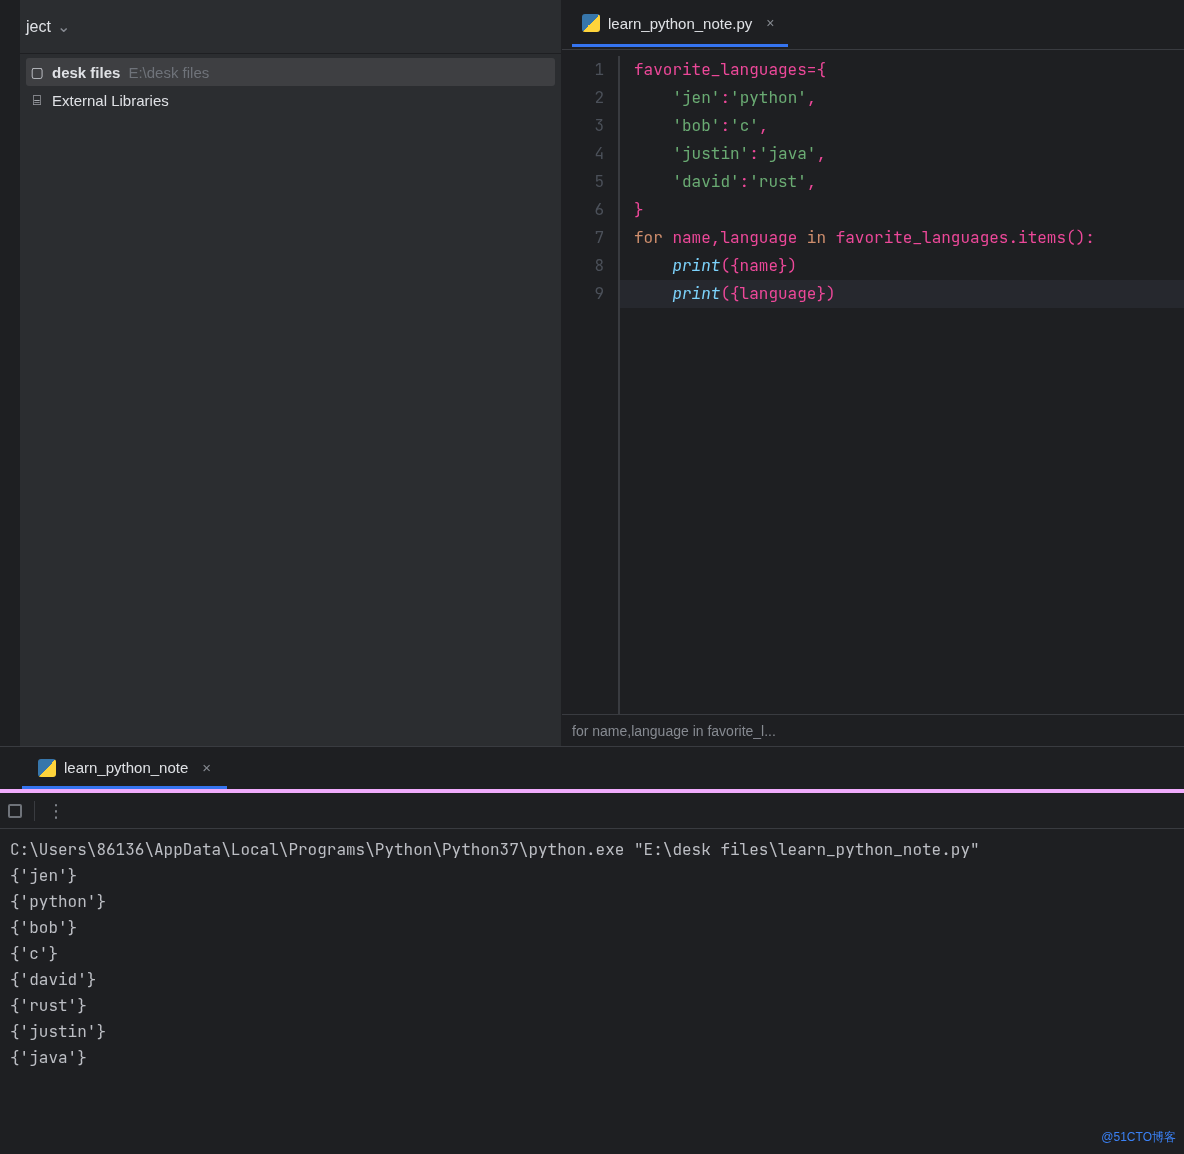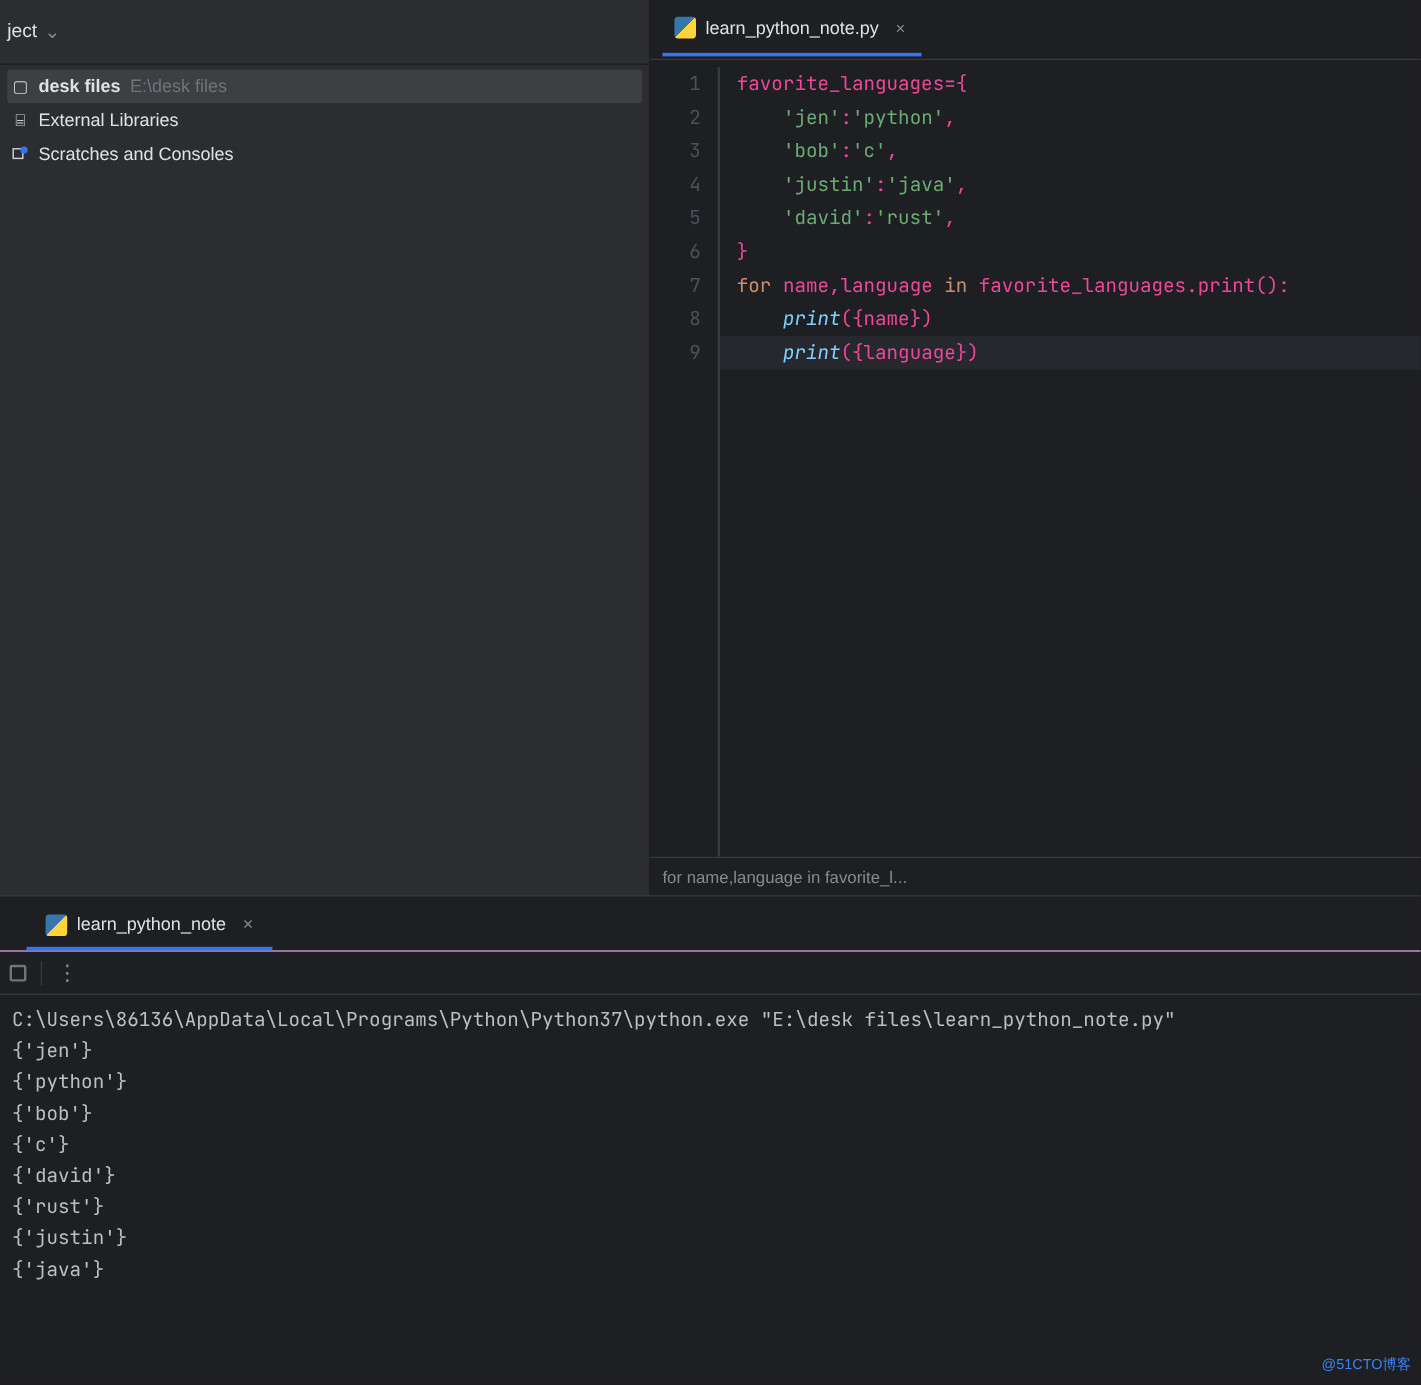--- a/index.html
+++ b/index.html
@@ -10,20 +10,21 @@
     font-family: "Segoe UI", Arial, sans-serif;
     color: #bcbec4;
     font-size: 14px;
     overflow: hidden;
     display: flex;
     flex-direction: column;
   }
   .main-area {
     display: flex;
     height: 746px;
+    margin-left: 20px;
   }
   .sidebar {
     width: 542px;
     background: #2b2d30;
     display: flex;
     flex-direction: column;
     border-right: 1px solid #1e1f22;
   }
   .sidebar-header {
     height: 54px;
@@ -134,21 +135,21 @@
     display: flex;
     flex-direction: column;
     background: #1e1f22;
     border-top: 1px solid #393b40;
   }
   .run-tabs {
     height: 46px;
     display: flex;
     align-items: flex-end;
     padding-left: 22px;
-    border-bottom: 1px solid #f0abfc;
+    border-bottom: 4px solid #f0abfc;
   }
   .run-tab {
     height: 40px;
     display: flex;
     align-items: center;
     gap: 8px;
     padding: 0 16px;
     color: #dfe1e5;
     border-bottom: 3px solid #3574f0;
     font-size: 15px;
@@ -195,29 +196,20 @@
     </div>
     <div class="tree" id="tree">
         <div class="tree-item selected">
           <span class="tree-icon icon-folder">▢</span>
           <span class="lbl bold">desk files</span>
           <span class="path">E:\desk files</span>
         </div>
         <div class="tree-item">
           <span class="tree-icon icon-lib">⌸</span>
           <span class="lbl">External Libraries</span>
-        </div>
-        <div class="tree-item">
-          <span class="tree-icon">
-            <svg class="icon-scratch" viewBox="0 0 14 14">
-              <rect x="1" y="3" width="8" height="8" fill="none" stroke="#ced0d6" stroke-width="1.2"></rect>
-              <circle cx="10" cy="4" r="3" fill="#3574f0"></circle>
-            </svg>
-          </span>
-          <span class="lbl">Scratches and Consoles</span>
         </div>
       </div>
   </div>
 
   <div class="editor-pane">
     <div class="tabs">
       <div class="tab">
         <span class="python-icon"></span>
         <span>learn_python_note.py</span>
         <span class="close">×</span>
@@ -236,21 +228,21 @@
           <div>9</div>
         </div>
       <div class="code-border"></div>
       <div class="code" id="code">
           <div class="line"><span class="op">favorite_languages</span><span class="op">=</span><span class="op">{</span></div>
           <div class="line"><span class="op">    </span><span class="str">'jen'</span><span class="op">:</span><span class="str">'python'</span><span class="op">,</span></div>
           <div class="line"><span class="op">    </span><span class="str">'bob'</span><span class="op">:</span><span class="str">'c'</span><span class="op">,</span></div>
           <div class="line"><span class="op">    </span><span class="str">'justin'</span><span class="op">:</span><span class="str">'java'</span><span class="op">,</span></div>
           <div class="line"><span class="op">    </span><span class="str">'david'</span><span class="op">:</span><span class="str">'rust'</span><span class="op">,</span></div>
           <div class="line"><span class="op">}</span></div>
-          <div class="line"><span class="kw">for</span><span class="op"> name</span><span class="op">,</span><span class="op">language </span><span class="kw">in</span><span class="op"> favorite_languages.print():</span></div>
+          <div class="line"><span class="kw">for</span><span class="op"> name</span><span class="op">,</span><span class="op">language </span><span class="kw">in</span><span class="op"> favorite_languages.items():</span></div>
           <div class="line"><span class="op">    </span><span class="fn">print</span><span class="op">({name})</span></div>
           <div class="line current"><span class="op">    </span><span class="fn">print</span><span class="op">({language})</span></div>
         </div>
     </div>
     <div class="breadcrumb">
       <span>for name,language in favorite_l...</span>
     </div>
   </div>
 </div>
 

